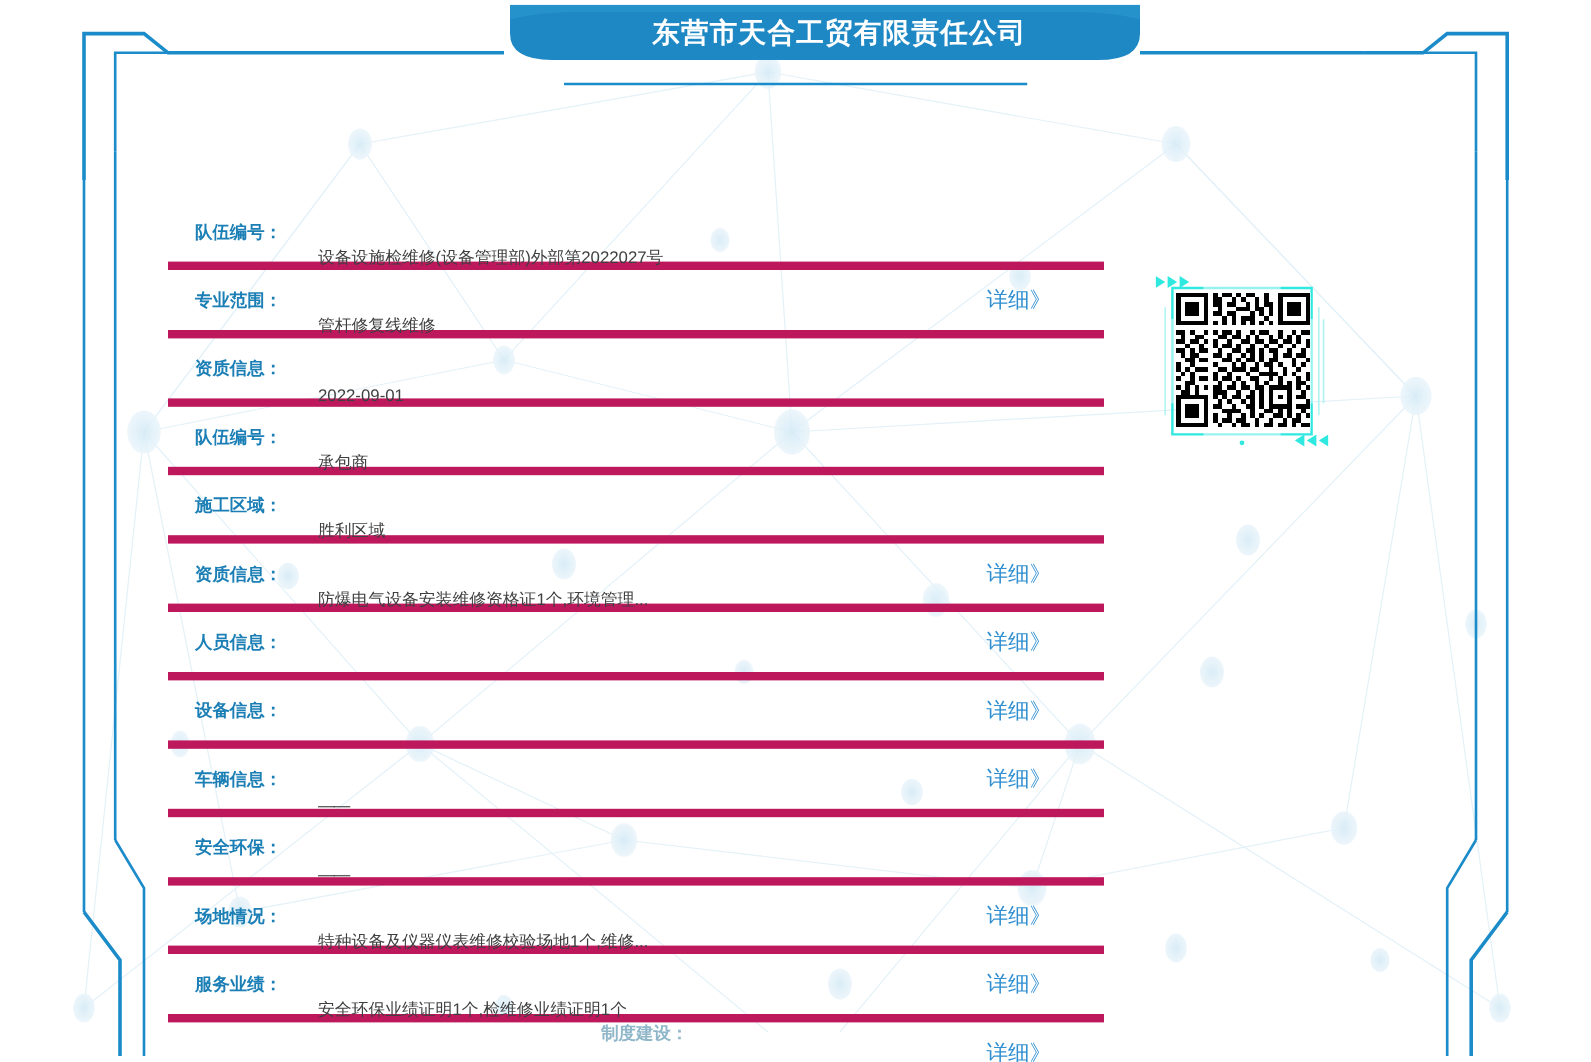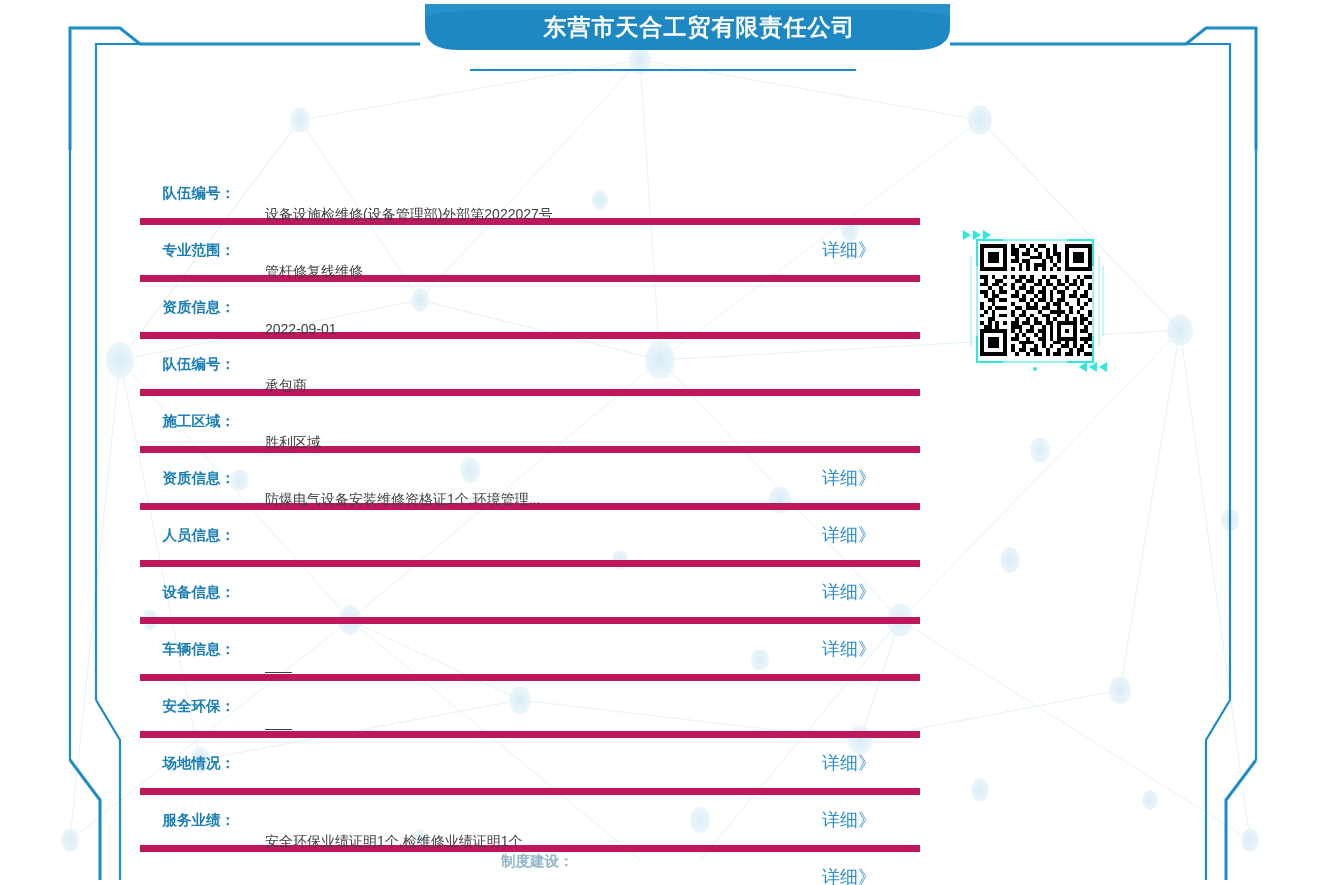--- a/index.html
+++ b/index.html
@@ -301,20 +301,21 @@
   </div>
 
   <div class="info-row">
     <div class="info-label">安全环保：</div>
     <div class="info-value dash">——</div>
 
   </div>
 
   <div class="info-row">
     <div class="info-label">场地情况：</div>
+    <div class="info-value">特种设备及仪器仪表维修校验场地1个,维修...</div>
     <div class="detail-link">详细》</div>
   </div>
 
   <div class="info-row">
     <div class="info-label">服务业绩：</div>
     <div class="info-value">安全环保业绩证明1个,检维修业绩证明1个</div>
     <div class="detail-link">详细》</div>
   </div>
 
   <div class="info-row muted">

